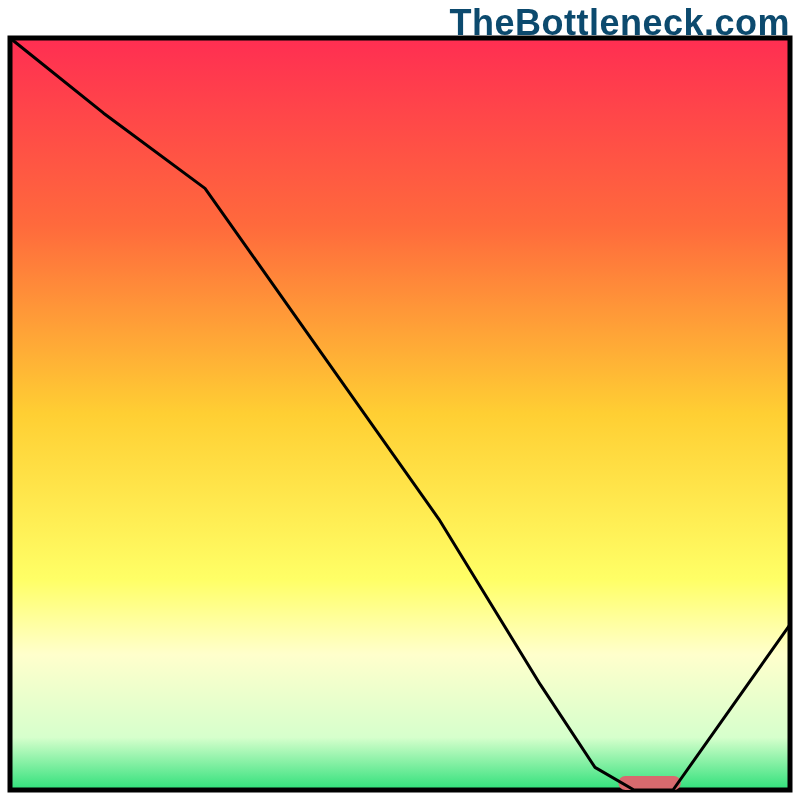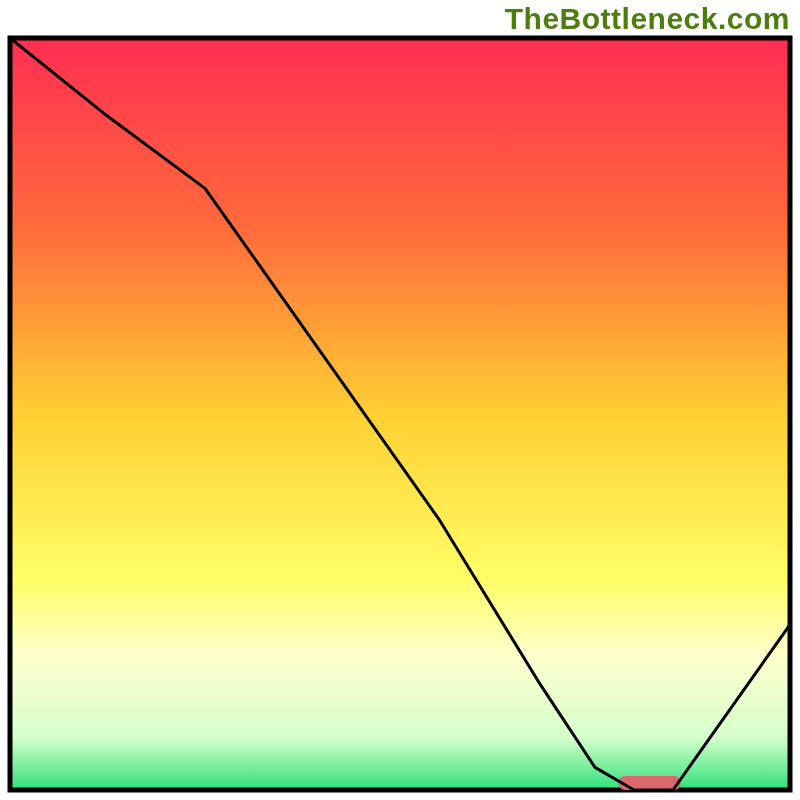--- a/index.html
+++ b/index.html
@@ -13,23 +13,23 @@
   }
   .chart-wrap {
     position: relative;
     width: 800px;
     height: 800px;
   }
   .watermark {
     position: absolute;
     top: 2px;
     right: 10px;
-    font-size: 30px;
+    font-size: 36px;
     font-weight: 600;
-    color: #4d7c0f;
+    color: #0c4a6e;
     letter-spacing: 0.5px;
     z-index: 10;
     text-align: center;
   }
   svg {
     display: block;
   }
 </style>
 </head>
 <body>

